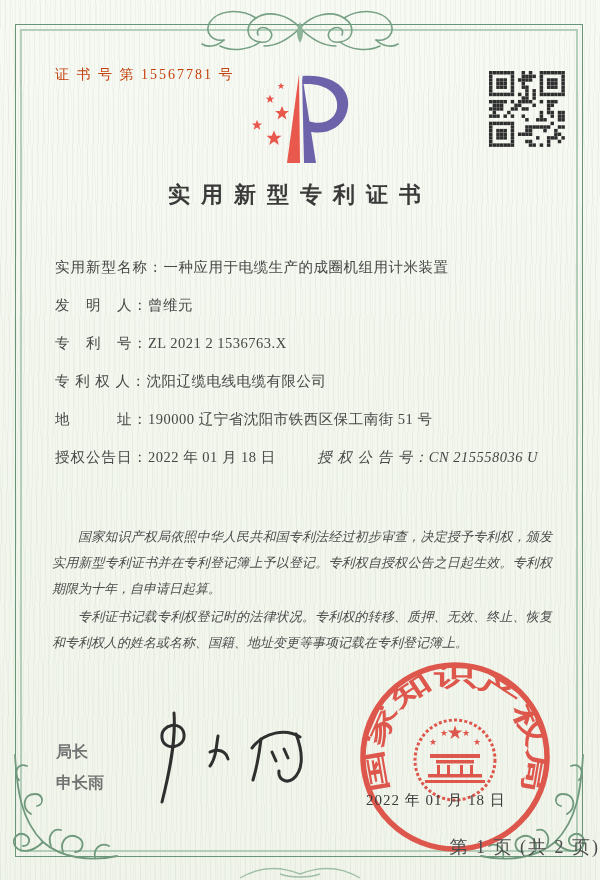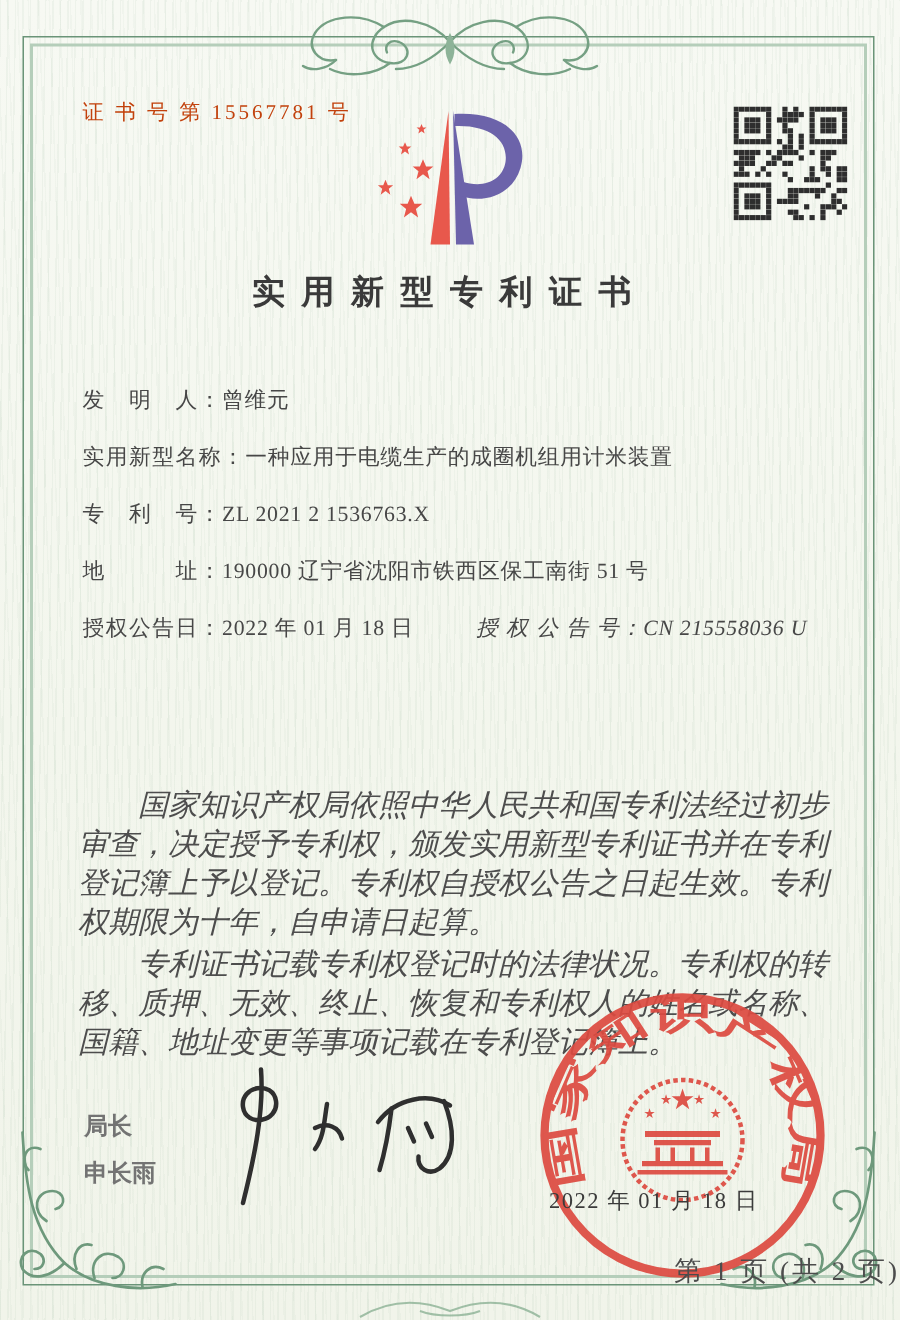--- a/index.html
+++ b/index.html
@@ -24,21 +24,21 @@
   .logo{left:243px;top:70px;width:116px;height:100px;}
   .qr{left:489px;top:71px;width:76px;height:76px;}
   .title{left:0;top:180px;width:100%;text-align:center;font-size:22px;font-weight:700;
     letter-spacing:11px;color:#3a3a3a;}
   .fields{left:55px;top:256px;width:500px;font-size:14.5px;color:#474747;}
   .field-row{margin-bottom:16px;line-height:22px;white-space:nowrap;}
   .field-label{letter-spacing:1px;}
   .field-value{letter-spacing:.5px;}
   .grant-row{white-space:nowrap;}
   .grant-right{margin-left:38px;font-style:italic;}
-  .paras{left:52px;top:524px;width:500px;font-size:20px;line-height:26px;
+  .paras{left:52px;top:524px;width:500px;font-size:13px;line-height:26px;
     font-style:italic;color:#4d4d4d;text-align:justify;}
   .paras p{margin:0 0 2px 0;text-indent:2em;}
   .director{left:56px;top:736px;font-family:"Liberation Sans", sans-serif;
     font-weight:700;font-size:16px;color:#737373;line-height:31px;}
   .signature{left:118px;top:708px;width:215px;height:100px;}
   .seal{left:357px;top:659px;width:196px;height:196px;opacity:.92;}
   .seal-date{left:366px;top:791px;font-size:15px;letter-spacing:1px;color:#3b3b3b;z-index:5;}
   .footer{left:0;top:835px;width:100%;text-align:right;font-size:18px;
     letter-spacing:2px;color:#4c4c4c;}
   .orn-top{left:160px;top:2px;width:280px;height:52px;}
@@ -328,27 +328,30 @@
       <rect x="14.48" y="72.38" width="3.47" height="3.47" fill="#2e2e2e"></rect>
       <rect x="18.10" y="72.38" width="3.47" height="3.47" fill="#2e2e2e"></rect>
       <rect x="21.71" y="72.38" width="3.47" height="3.47" fill="#2e2e2e"></rect>
     </svg>
 </div>
 
 <div class="abs title">实用新型专利证书</div>
 
 <div class="abs fields">
   <div class="field-row">
+    <span class="field-label">实用新型名称：</span><span class="field-value">一种应用于电缆生产的成圈机组用计米装置</span>
+  </div>
+  <div class="field-row">
     <span class="field-label">发　明　人：</span><span class="field-value">曾维元</span>
-  </div>
-  <div class="field-row">
-    <span class="field-label">实用新型名称：</span><span class="field-value">一种应用于电缆生产的成圈机组用计米装置</span>
   </div>
   <div class="field-row">
     <span class="field-label">专　利　号：</span><span class="field-value">ZL 2021 2 1536763.X</span>
+  </div>
+  <div class="field-row">
+    <span class="field-label">专 利 权 人：</span><span class="field-value">沈阳辽缆电线电缆有限公司</span>
   </div>
   <div class="field-row">
     <span class="field-label">地　　　址：</span><span class="field-value">190000  辽宁省沈阳市铁西区保工南街 51 号</span>
   </div>
   <div class="field-row grant-row">
     <span><span class="field-label">授权公告日：</span><span class="field-value">2022 年 01 月 18 日</span></span>
     <span class="grant-right"><span class="field-label">授 权 公 告 号：</span><span class="field-value">CN 215558036 U</span></span>
   </div>
 </div>
 

